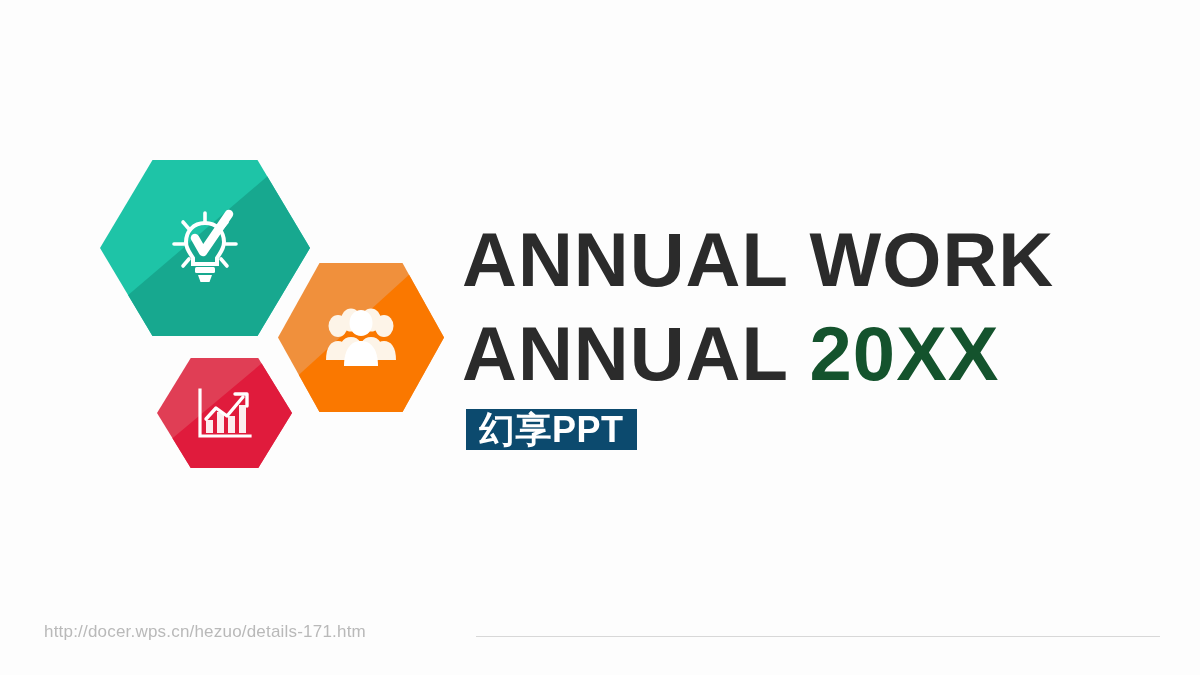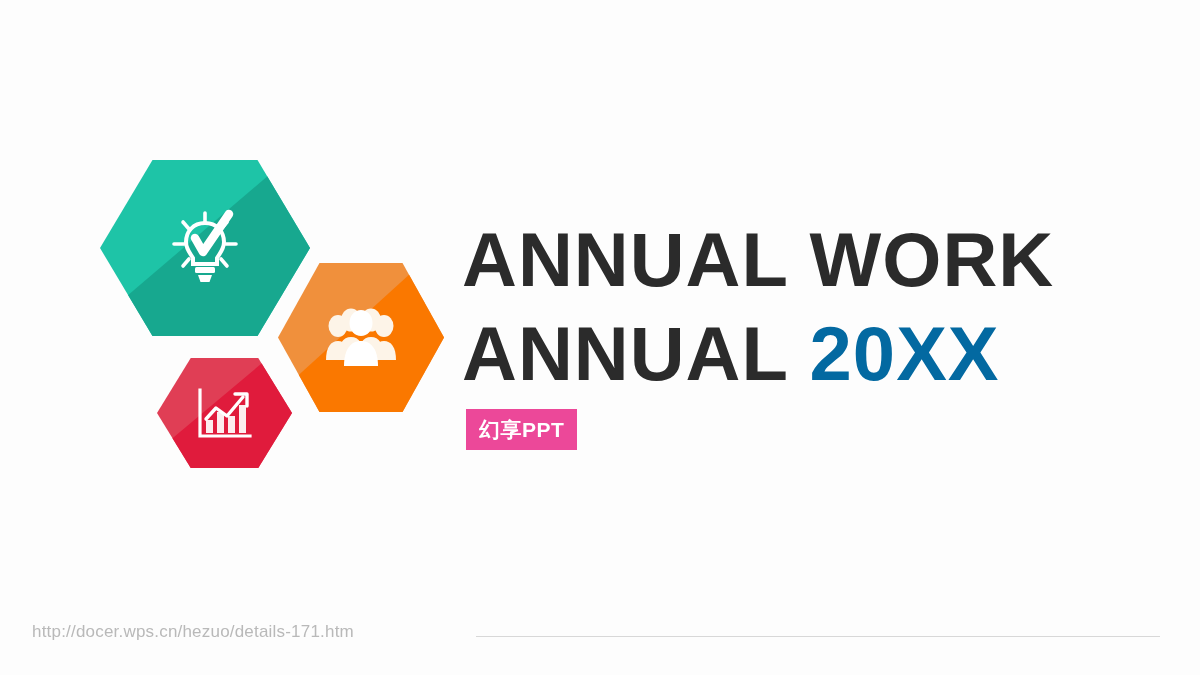--- a/index.html
+++ b/index.html
@@ -39,41 +39,41 @@
   }
   .title-line {
     font-size:76px;
     font-weight:bold;
     letter-spacing:1px;
     line-height:1.0;
     color:#2b2b2b;
     white-space:nowrap;
   }
   .title-line.second { margin-top:18px; }
-  .title-year { color:#0369a1; }
+  .title-year { color:#14532d; }
 
   .badge {
     position:absolute;
     left:466px; top:409px;
     height:41px;
     padding:0 13px;
-    background:#ec4899;
+    background:#0c4a6e;
     color:#ffffff;
-    font-size:21px;
+    font-size:36px;
     font-weight:bold;
     line-height:41px;
     letter-spacing:0.5px;
     white-space:nowrap;
   }
 
   
   .footer { position:absolute; left:0; top:622px; width:1200px; height:34px; }
   .footer-url {
     position:absolute;
-    left:32px; top:0;
+    left:44px; top:0;
     font-size:17px;
     color:#b9b9b9;
     letter-spacing:0.2px;
     white-space:nowrap;
   }
   .footer-rule {
     position:absolute;
     left:476px; top:14px;
     width:684px; height:1px;
     background:#d8d8d8;

